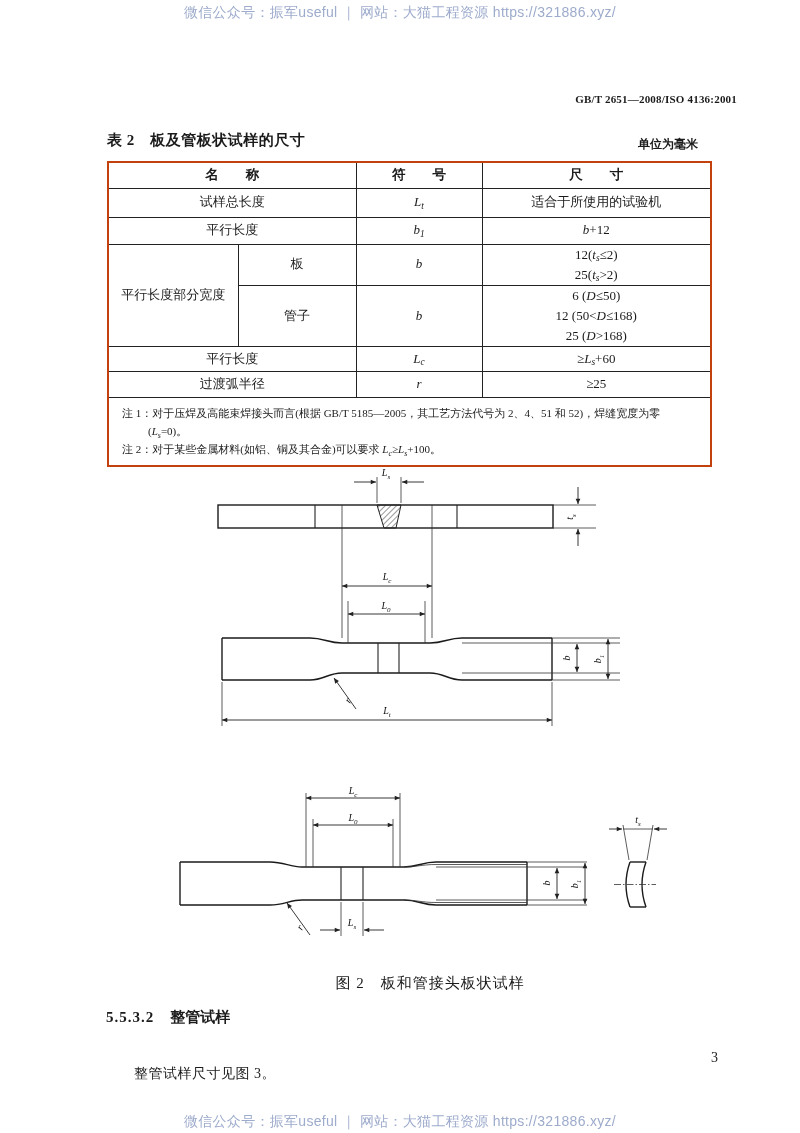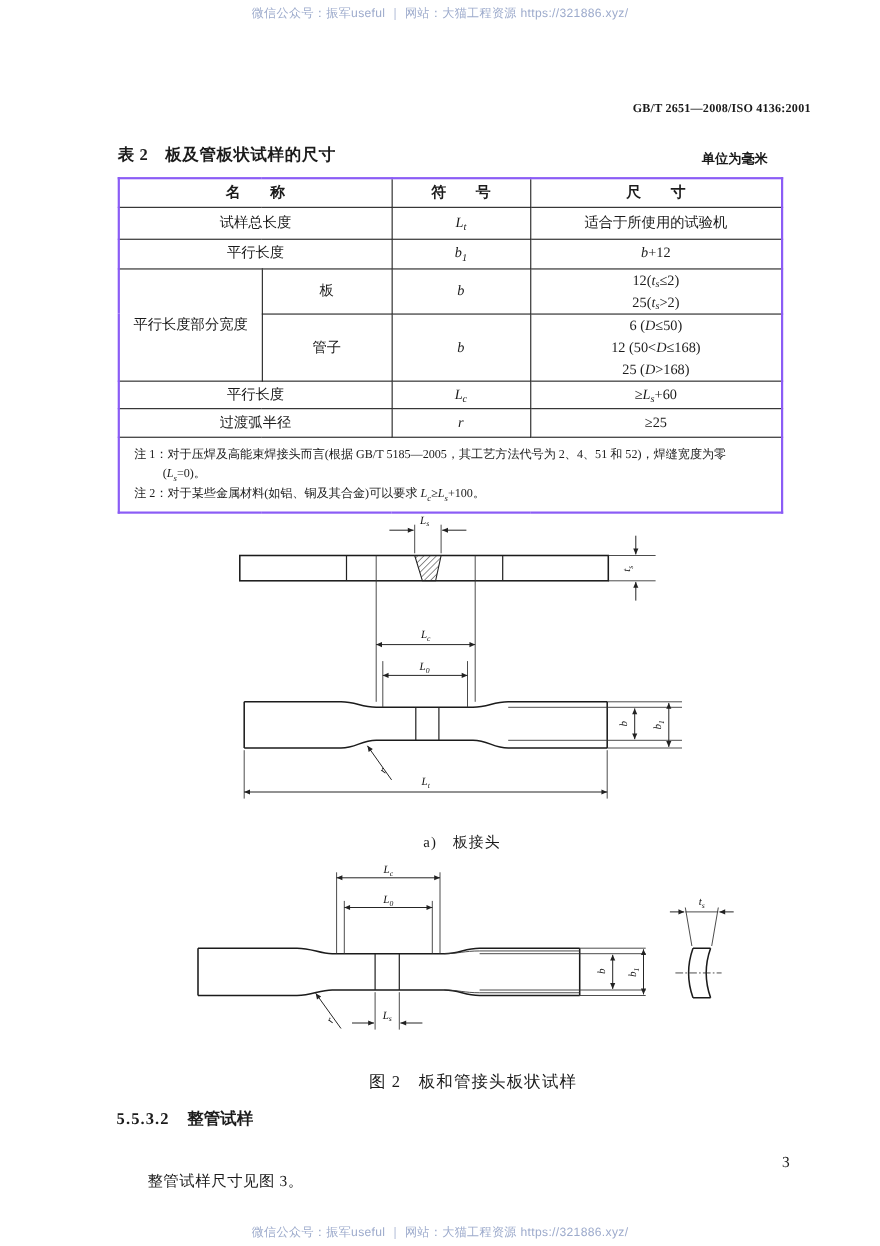--- a/index.html
+++ b/index.html
@@ -1,24 +1,24 @@
 <!DOCTYPE html>
 <html><head>
 <meta charset="utf-8">
 <style>
   html,body{margin:0;padding:0;background:#888;}
   .page{position:relative;width:800px;height:1133px;background:#ffffff;margin:0 auto;
         font-family:"Liberation Serif",serif;color:#1b1b1b;overflow:hidden;}
   .abs{position:absolute;}
-  .watermark{left:0;width:800px;text-align:center;font-size:11px;color:#9dabcc;
+  .watermark{left:0;width:800px;text-align:center;font-size:14px;color:#9dabcc;
              font-family:"Liberation Sans",sans-serif;letter-spacing:.3px;}
   .doccode{font-weight:bold;font-size:11px;letter-spacing:.2px;}
   .tbl-title{left:107px;width:603px;font-weight:bold;font-size:15px;letter-spacing:.5px;}
   .tbl-unit{font-size:12px;font-weight:bold;}
-  table.spec{border-collapse:collapse;table-layout:fixed;width:603px;border:2px solid #8b5cf6;}
+  table.spec{border-collapse:collapse;table-layout:fixed;width:603px;border:2px solid #c2410c;}
   table.spec td{border:1.3px solid #222;text-align:center;font-size:13px;padding:0 4px;line-height:1.3;}
   table.spec td.hdr{font-weight:bold;font-size:13.5px;}
   table.spec td.notes{text-align:left;font-size:11px;line-height:1.65;padding:6px 10px 6px 13px;}
   .note-indent{margin-left:26px;}
   .sym{font-style:italic;}
   .seg-i{font-style:italic;font-family:"Liberation Serif",serif;}
   .seg-s{font-style:italic;font-size:.72em;position:relative;top:.28em;}
   .multiline div{line-height:1.55;}
   .cap{font-size:13.5px;letter-spacing:1px;text-align:center;}
   .figtitle{font-weight:normal;font-size:15px;letter-spacing:1px;text-align:center;}
@@ -185,21 +185,20 @@
     </g>
 
     <g>
       <line x1="72" y1="219" x2="72" y2="263" class="thin"></line>
       <line x1="402" y1="219" x2="402" y2="263" class="thin"></line>
       <line x1="72" y1="257" x2="402" y2="257" class="dim" marker-start="url(#arrA)" marker-end="url(#arrA)"></line>
       <text x="237" y="251" text-anchor="middle"><tspan>L</tspan><tspan class="sub" dy="2.5">t</tspan></text>
     </g>
   </svg>
 
-  <div class="abs cap" style="top:757px;left:170px;width:500px;">a)　板接头</div>
 
   <svg class="abs" style="top:783px;left:150px;" width="540" height="172" viewBox="0 0 540 172">
     <defs>
       <marker id="arrB" viewBox="0 0 10 10" refX="9" refY="5" markerWidth="9" markerHeight="6.5" orient="auto-start-reverse">
         <path d="M0,1 L9,5 L0,9 z" fill="#222"></path>
       </marker>
     </defs>
 
     <g>
       <path class="outline" d="M30,79 H120 C134,79 140,84 152,84 H254 C268,84 272,79 286,79 H377"></path>

